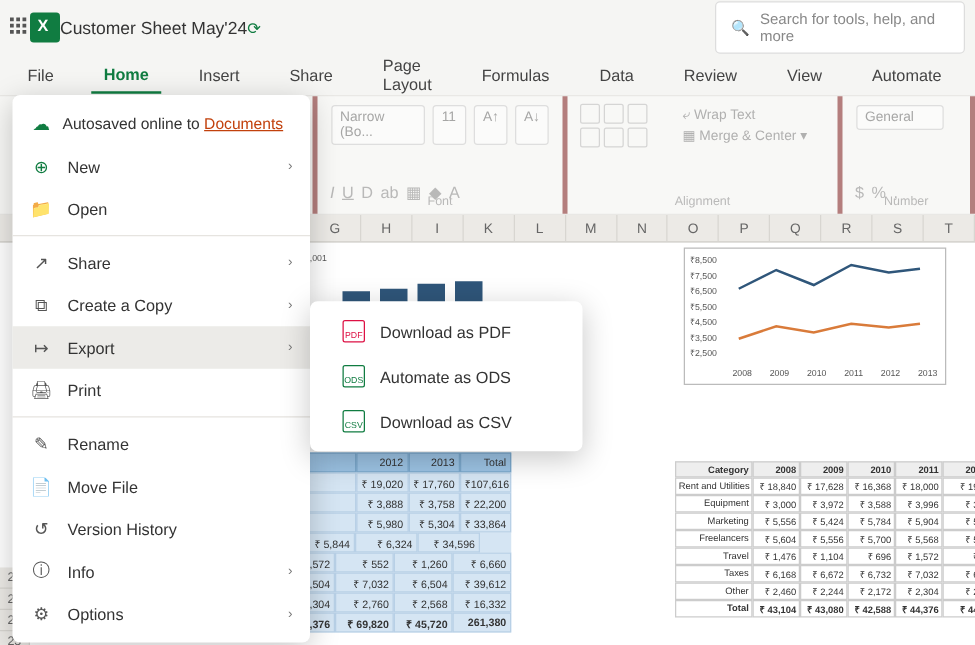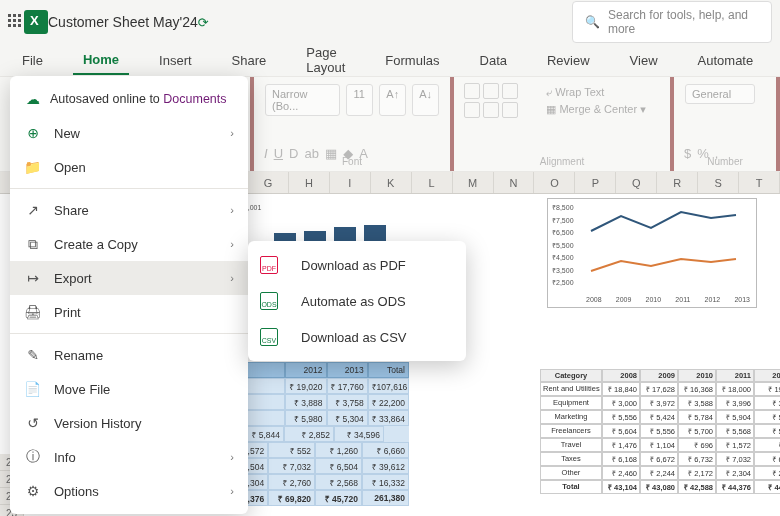--- a/index.html
+++ b/index.html
@@ -44,33 +44,33 @@
 .left-table .hdr{display:flex;background:#9cc3e4}
 .left-table .hdr span{padding:2px 3px;border:0.5px solid #7ba8cc}
 .left-table .row{display:flex;background:#d5e5f3}
 .left-table .row span{padding:1.5px 3px;border:0.5px solid #b8d0e6;white-space:nowrap;overflow:hidden}
 .col-cat{width:60px;text-align:left}
 .col-val{width:50px;text-align:right}
 .right-table{position:absolute;top:7px;left:516px;width:256px;font-size:7.5px}
 .right-table .row{display:flex;background:#fff}
 .right-table .row span{padding:1px 2px;border:0.5px solid #ccc;white-space:nowrap;overflow:hidden}
 .right-table .hdr{background:#eee;font-weight:600}
-.rcol-cat{width:62px;text-align:center}
+.rcol-cat{width:62px;text-align:right}
 .rcol-val{width:38px;text-align:right}
 .file-menu{position:absolute;top:76px;left:10px;width:238px;background:#fff;border-radius:6px;box-shadow:0 6px 24px rgba(0,0,0,0.22);z-index:50;padding:6px 0}
 .file-menu .autosave{padding:8px 14px;display:flex;align-items:center;gap:8px;color:#333;font-size:12.5px}
-.file-menu .autosave a{color:#701a75;}
+.file-menu .autosave a{color:#c2410c;text-decoration:underline}
 .menu-item{padding:8px 14px;display:flex;align-items:center;gap:12px;cursor:pointer;font-size:13px;color:#333}
 .menu-item.hl{background:#ecebe8}
 .menu-item .chev{margin-left:auto;color:#777;font-size:11px}
 .menu-sep{height:1px;background:#e6e4e0;margin:4px 0}
 .mi-icon{width:18px;height:18px;display:flex;align-items:center;justify-content:center;color:#107c41;font-size:14px}
 .mi-icon.gray{color:#555}
 .export-menu{position:absolute;top:241px;left:248px;width:218px;background:#fff;border-radius:6px;box-shadow:0 6px 24px rgba(0,0,0,0.22);z-index:51;padding:6px 0}
-.export-item{padding:9px 12px;display:flex;align-items:center;gap:23px;cursor:pointer;font-size:13px;color:#333}
+.export-item{padding:9px 26px;display:flex;align-items:center;gap:12px;cursor:pointer;font-size:13px;color:#333}
 .ei-icon{width:18px;height:18px;border:1.5px solid #555;border-radius:2px;position:relative;font-size:7px;display:flex;align-items:flex-end;justify-content:center;padding-bottom:1px}
 .ei-icon.pdf{border-color:#d14;color:#d14}
 .ei-icon.ods{border-color:#107c41;color:#107c41}
 .ei-icon.csv{border-color:#107c41;color:#107c41}
 </style>
 </head>
 <body>
 
 <div class="titlebar">
   <div class="apps-icon">
@@ -250,21 +250,21 @@
           <span class="col-val">₹  5,980</span>
           <span class="col-val">₹  5,304</span>
           <span class="col-val">₹ 33,864</span>
         </div>
         <div class="row">
           <span class="col-cat">Freelancers</span>
           <span class="col-val">₹  5,604</span>
           <span class="col-val">₹  5,556</span>
           <span class="col-val">₹  5,700</span>
           <span class="col-val">₹  5,844</span>
-          <span class="col-val">₹  2,852</span>
+          <span class="col-val">₹  6,324</span>
           <span class="col-val">₹ 34,596</span>
         </div>
         <div class="row">
           <span class="col-cat">Travel</span>
           <span class="col-val">₹  1,476</span>
           <span class="col-val">₹  1,104</span>
           <span class="col-val">₹    696</span>
           <span class="col-val">₹  1,572</span>
           <span class="col-val">₹    552</span>
           <span class="col-val">₹  1,260</span>

